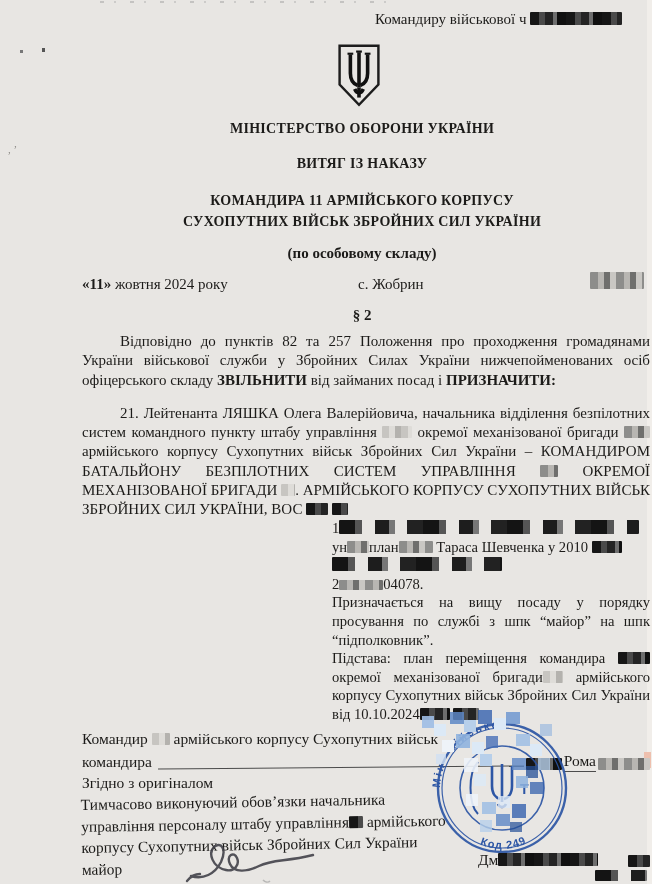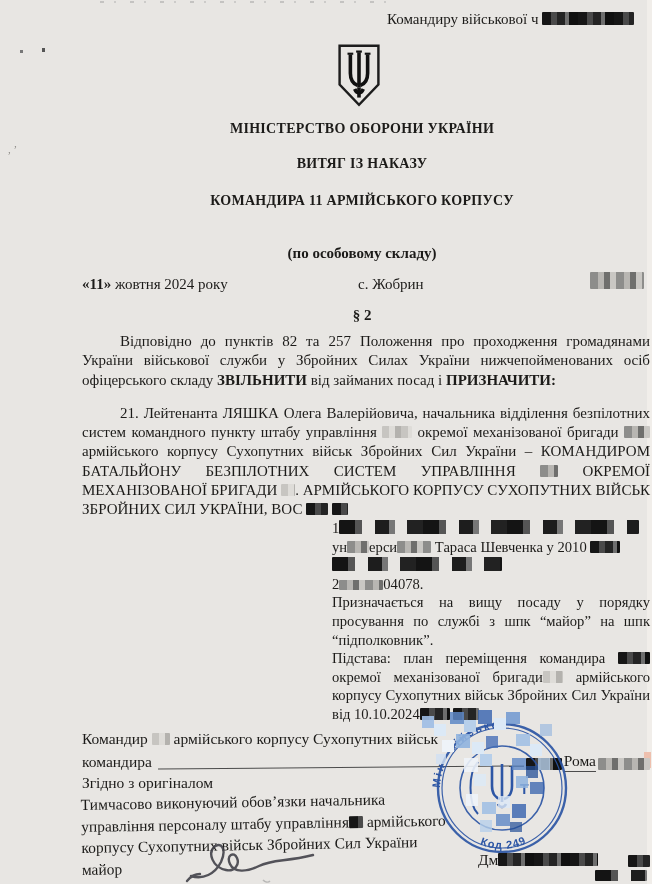--- a/index.html
+++ b/index.html
@@ -31,21 +31,21 @@
 </head>
 <body>
 
 <div class="abs" style="left:100px;top:1px;width:300px;height:2px;opacity:.45;background:repeating-linear-gradient(90deg,#999 0 4px,transparent 4px 14px,#aaa 14px 16px,transparent 16px 30px);"></div>
 <div class="speck" style="left:20px;top:50px;width:3px;height:3px;"></div>
 <div class="speck" style="left:42px;top:48px;width:3px;height:4px;background:#555;"></div>
 <div class="abs" style="left:8px;top:143px;font-size:11px;color:#8a8884;">, ʼ</div>
 <div class="abs" style="right:0;top:0;width:5px;height:884px;background:#f1eeea;"></div>
 <div class="abs" style="right:1px;top:752px;width:7px;height:16px;background:#eec0ae;"></div>
 
-<div class="abs doc-text" style="left:375px;top:10px;white-space:nowrap;margin-left:12px;">
+<div class="abs doc-text" style="left:375px;top:10px;white-space:nowrap;">
   <span>Командиру військової ч</span>
   <span class="rx rx-k" style="width:92px;height:13px;"></span>
 </div>
 
 <div class="abs" style="left:336px;top:42px;">
   <svg width="46" height="68" viewBox="0 0 64 92">
     <path d="M5 4 H59 V58 L32 86 L5 58 Z" fill="none" stroke="#1d1d1d" stroke-width="3.4"></path>
     <g fill="none" stroke="#111" stroke-width="5" stroke-linecap="butt">
       <path d="M20 16 V42 C20 52 25 57 30 59"></path>
       <path d="M44 16 V42 C44 52 39 57 34 59"></path>
@@ -58,20 +58,21 @@
         <path d="M40 15 H48"></path>
         <path d="M28 12 H36"></path>
     </g>
   </svg>
 </div>
 
 <div class="abs center hdr b" style="left:82px;top:121px;width:560px;">МІНІСТЕРСТВО ОБОРОНИ УКРАЇНИ</div>
 <div class="abs center hdr b" style="left:82px;top:156px;width:560px;">ВИТЯГ ІЗ НАКАЗУ</div>
 <div class="abs center hdr b" style="left:82px;top:190px;width:560px;line-height:21px;">
   <div>КОМАНДИРА 11 АРМІЙСЬКОГО КОРПУСУ</div>
+  <div>СУХОПУТНИХ ВІЙСЬК ЗБРОЙНИХ СИЛ УКРАЇНИ</div>
 </div>
 <div class="abs center doc-text" style="left:82px;top:244px;width:560px;font-weight:bold;">(по особовому складу)</div>
 
 <div class="abs doc-text" style="left:82px;top:272px;width:562px;display:flex;align-items:baseline;">
   <span style="white-space:nowrap;">
     <span class="b">«11»</span><span> жовтня 2024 року</span>
   </span>
   <span style="flex:1;text-align:center;">
     <span style="position:relative;left:-18px;text-align:center;">с. Жобрин</span>
   </span>
@@ -98,21 +99,21 @@
   <span class="rx rx-l" style="width:14px;"></span><span>. АРМІЙСЬКОГО КОРПУСУ СУХОПУТНИХ ВІЙСЬК ЗБРОЙНИХ СИЛ УКРАЇНИ, ВОС</span>
   <span class="rx rx-k" style="width:22px;"></span>
   <span class="rx rx-k" style="width:16px;"></span>
 </p>
 
 <div class="abs rightblock" style="left:332px;top:519px;width:318px;">
   <div style="white-space:nowrap;">
     <span>1</span><span class="rx rx-kg" style="width:300px;height:14px;"></span>
   </div>
   <div style="white-space:nowrap;">
-    <span>ун</span><span class="rx rx-g" style="width:22px;"></span><span>ерси</span><span class="rx rx-g" style="width:34px;"></span>
+    <span>ун</span><span class="rx rx-g" style="width:22px;"></span><span>план</span><span class="rx rx-g" style="width:34px;"></span>
     <span>Тараса Шевченка у 2010</span>
     <span class="rx rx-k" style="width:30px;"></span>
   </div>
   <div>
     <span class="rx rx-kg" style="width:170px;height:14px;"></span>
   </div>
   <div style="white-space:nowrap;">
     <span>2</span><span class="rx rx-g" style="width:44px;height:10px;"></span><span>04078.</span>
   </div>
   <p class="jus" style="margin:0;">Призначається на вищу посаду у порядку просування по службі з шпк “майор” на шпк “підполковник”.</p>

